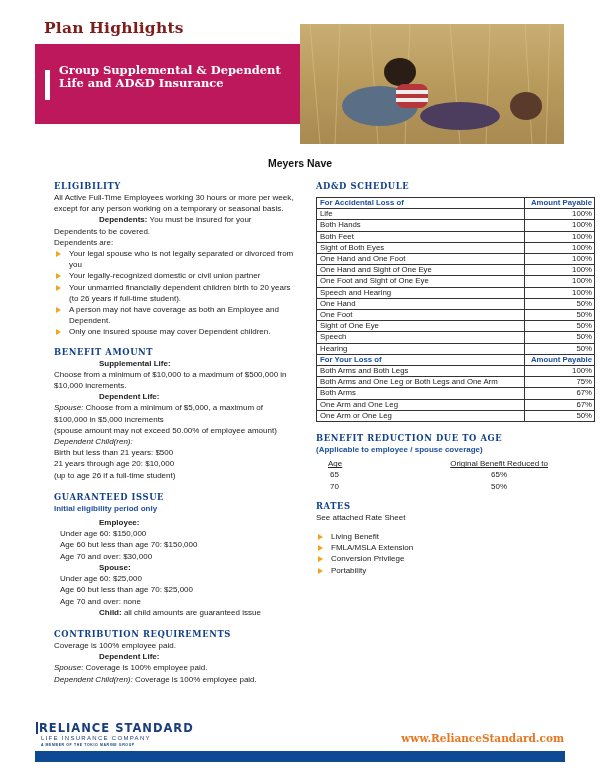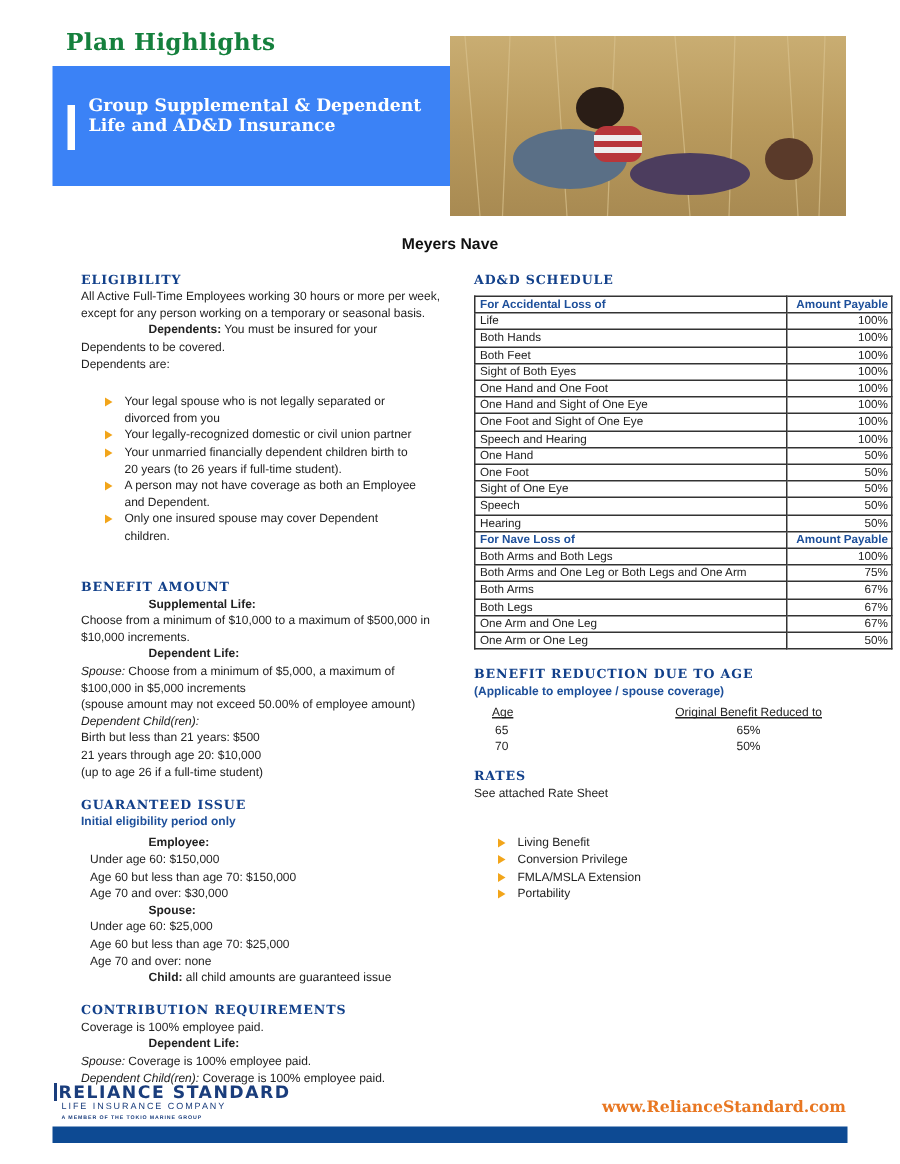--- a/index.html
+++ b/index.html
@@ -6,25 +6,25 @@
   body {
     width: 600px; height: 776px; position: relative; overflow: hidden;
     background: #ffffff; color: #222222;
     font-family: "Liberation Sans", sans-serif;
     font-size: 8px; line-height: 11.2px;
   }
   .abs { position: absolute; }
   .title-top {
     left: 44px; top: 22px;
     font-family: "DejaVu Serif", serif; font-weight: bold;
-    font-size: 15.5px; color: #15803d; letter-spacing: 0.2px;
+    font-size: 15.5px; color: #7f1d1d; letter-spacing: 0.2px;
   }
   .orange-band {
     left: 35px; top: 44px; width: 265px; height: 80px;
-    background: #3b82f6;
+    background: #be185d;
   }
   .orange-band .bar {
     position: absolute; left: 10px; top: 26px; width: 5px; height: 30px; background: #ffffff;
   }
   .orange-band .band-title {
     position: absolute; left: 24px; top: 20px; width: 230px;
     font-family: "DejaVu Serif", serif; font-weight: bold;
     font-size: 11.5px; line-height: 13px; color: #ffffff;
   }
   .photo {
@@ -40,21 +40,21 @@
   .sec-head {
     font-family: "DejaVu Serif", serif; font-weight: bold;
     font-size: 8.4px; color: #12408a; letter-spacing: 0.6px;
     line-height: 12px;
   }
   .sub-head { color: #1d4f9a; font-weight: bold; font-size: 8px; }
   .p { margin: 0; }
   .b { font-weight: bold; margin-left: 45px; }
   .i { font-style: italic; }
   .indent { padding-left: 6px; }
-  ul.tri { list-style: none; margin: 14px; padding: 0; }
+  ul.tri { list-style: none; margin: 0; padding: 0; }
   ul.tri li { position: relative; padding-left: 15px; }
   ul.tri li .tri-icon {
     position: absolute; left: 2px; top: 3px; width: 0; height: 0;
     border-top: 3px solid transparent; border-bottom: 3px solid transparent;
     border-left: 5px solid #f2a51a;
   }
   .gap-s { height: 8px; }
   .gap-m { height: 10px; }
   table.add {
     border-collapse: collapse; width: 279px; font-size: 7.8px; line-height: 10.2px;
@@ -223,37 +223,33 @@
         </tr>
         <tr>
           <td>Speech</td>
           <td class="amt">50%</td>
         </tr>
         <tr>
           <td>Hearing</td>
           <td class="amt">50%</td>
         </tr>
         <tr class="hdr">
-          <td>For Nave Loss of</td>
+          <td>For Your Loss of</td>
           <td class="amt">Amount Payable</td>
         </tr>
         <tr>
           <td>Both Arms and Both Legs</td>
           <td class="amt">100%</td>
         </tr>
         <tr>
           <td>Both Arms and One Leg or Both Legs and One Arm</td>
           <td class="amt">75%</td>
         </tr>
         <tr>
           <td>Both Arms</td>
-          <td class="amt">67%</td>
-        </tr>
-        <tr>
-          <td>Both Legs</td>
           <td class="amt">67%</td>
         </tr>
         <tr>
           <td>One Arm and One Leg</td>
           <td class="amt">67%</td>
         </tr>
         <tr>
           <td>One Arm or One Leg</td>
           <td class="amt">50%</td>
         </tr>
@@ -277,22 +273,22 @@
     <div class="ben" style="padding-left:60px">50%</div>
   </div>
   <div style="height:8px"></div>
 
   <div class="sec-head">RATES</div>
   <p class="p">See attached Rate Sheet</p>
   <div style="height:8px"></div>
 
   <ul class="tri">
     <li><span class="tri-icon"></span><span>Living Benefit</span></li>
+    <li><span class="tri-icon"></span><span>FMLA/MSLA Extension</span></li>
     <li><span class="tri-icon"></span><span>Conversion Privilege</span></li>
-    <li><span class="tri-icon"></span><span>FMLA/MSLA Extension</span></li>
     <li><span class="tri-icon"></span><span>Portability</span></li>
   </ul>
 </div>
 
 <div class="abs logo">
   <div class="line1">RELIANCE STANDARD</div>
   <div class="line2">LIFE INSURANCE COMPANY</div>
   <div class="line3">A MEMBER OF THE TOKIO MARINE GROUP</div>
 </div>
 <div class="abs website">www.RelianceStandard.com</div>

